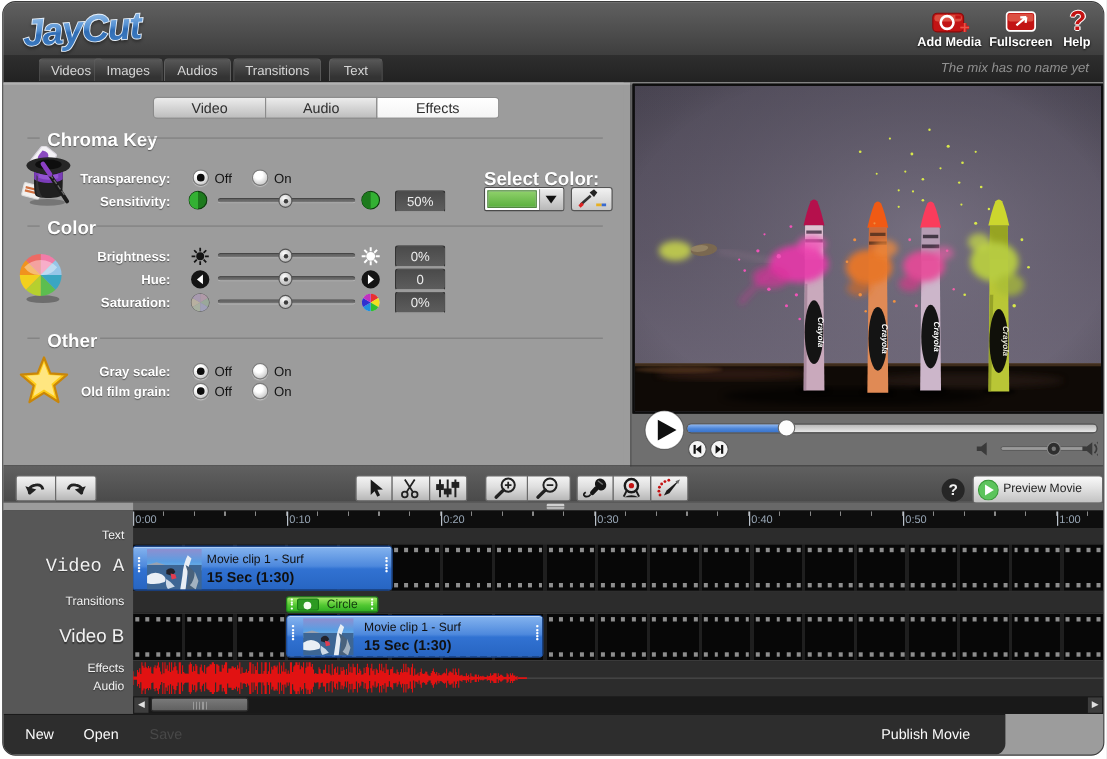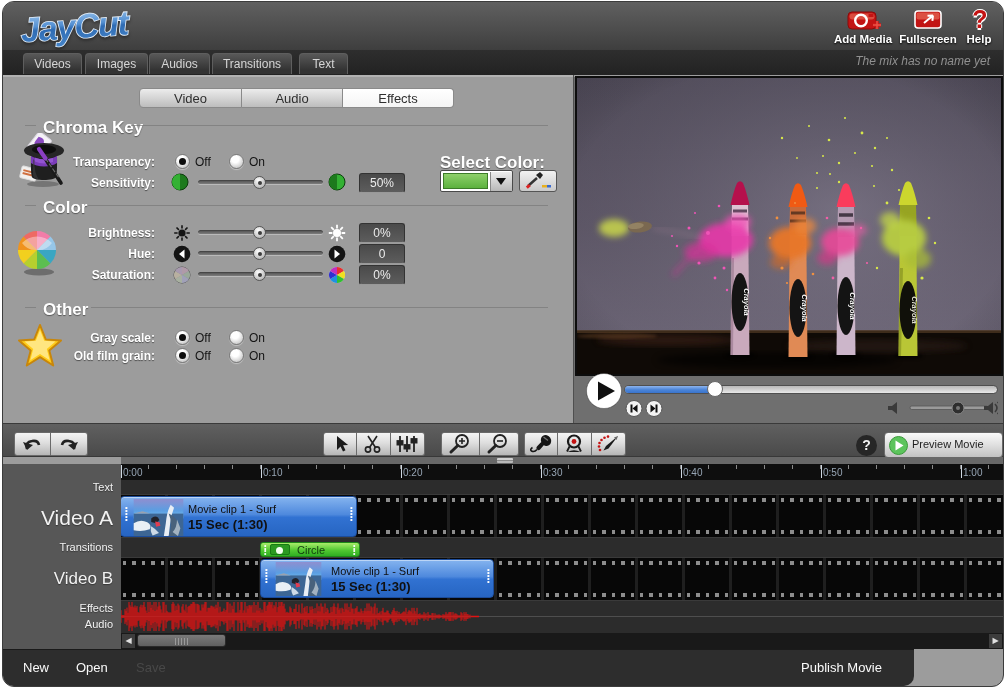--- a/index.html
+++ b/index.html
@@ -86,21 +86,21 @@
       <rect x="1" y="1" width="26" height="17" rx="3" fill="#c21414" stroke="#fff" stroke-width="1.6"></rect>
       <rect x="2.5" y="2.5" width="23" height="7" rx="2" fill="#e05a4a" opacity=".85"></rect>
       <path d="M10,13 L19,5.5 M19,5.5 l-5.5,0.3 M19,5.5 l-0.6,5.4" stroke="#fff" stroke-width="2"></path>
     </svg>
     <div class="abs" style="left:885px;top:31px;width:80px;text-align:center;font-size:11.5px;font-weight:bold;color:#fff;text-shadow:0 1px 2px #000;">Fullscreen</div>
 
     <div class="abs" style="left:963px;top:3px;width:28px;text-align:center;font-size:25px;font-weight:bold;color:#c41212;text-shadow:-1px 0 #fff,1px 0 #fff,0 -1px #fff,0 1.5px #fff;">?</div>
     <div class="abs" style="left:948px;top:31px;width:56px;text-align:center;font-size:11.5px;font-weight:bold;color:#fff;text-shadow:0 1px 2px #000;">Help</div>
   </div>
   <div id="tabstrip" class="abs">
-    <div class="tab" style="left:20px;width:59px;">Videos</div>
+    <div class="tab" style="left:32px;width:59px;">Videos</div>
     <div class="tab" style="left:82px;width:63px;">Images</div>
     <div class="tab" style="left:146px;width:61px;">Audios</div>
     <div class="tab" style="left:209px;width:80px;">Transitions</div>
     <div class="tab" style="left:296px;width:49px;">Text</div>
     <div id="mixname">The mix has no name yet</div>
   </div>
   <div class="abs" style="left:0;top:73px;width:570px;height:2px;background:#b2b2b2;z-index:2;"></div>
   <div id="leftpanel" class="abs">
 
     <div class="seg" style="left:136px;width:103px;border-radius:4px 0 0 4px;">Video</div>
@@ -607,31 +607,31 @@
         <path d="M0,25 Q7,20 14,24 Q19,27 16.5,31 Q8,34 0,32Z" fill="#e9eff5"></path>
         <path d="M18,20 q3.5,-3.5 7,-1 l1.5,2.5 -3.5,3.5 -5,-1.5z" fill="#23242c"></path>
         <path d="M22,23 l4.5,1 1,3.5 -4.5,1z" fill="#e23c50"></path>
         <path d="M18,28 q5,3 8,7 l-6.5,2.5 q-3,-5 -1.5,-9.5z" fill="#dde7f0" opacity=".9"></path>
       </g>
         </svg>
       <div class="cliptxt1" style="left:70px;top:5px;">Movie clip 1 - Surf</div>
       <div class="cliptxt2" style="left:70px;top:19px;">15 Sec (1:30)</div>
     </div>
 
-    <div class="abs" style="z-index:3;left:257px;top:78px;width:100px;height:15px;border-radius:3px;background:linear-gradient(#a8ec6a,#52c832 55%,#2fae22);border:1px solid #1e8818;">
+    <div class="abs" style="z-index:3;left:257px;top:78px;width:84px;height:15px;border-radius:3px;background:linear-gradient(#a8ec6a,#52c832 55%,#2fae22);border:1px solid #1e8818;">
       <div class="dots" style="left:3px;top:2px;font-size:7px;line-height:2.6px;color:#fff;">•<br>•<br>•<br>•</div>
       <div class="dots" style="right:3px;top:2px;font-size:7px;line-height:2.6px;color:#fff;">•<br>•<br>•<br>•</div>
       <div class="abs" style="left:9px;top:1px;width:20px;height:11px;border-radius:2px;background:#2c9a22;border:1px solid #187a14;">
           <div class="abs" style="left:5px;top:1.5px;width:7px;height:7px;border-radius:50%;background:#f4fff0;"></div>
         </div>
       <div class="abs" style="left:36px;top:1px;font-size:11px;color:#123a0e;">Circle</div>
     </div>
     <div id="tlcol">
       <div class="tllbl" style="top:17px;font-size:11px;">Text</div>
-      <div class="tllbl" style="top:42px;font-size:21px;">Video A</div>
+      <div class="tllbl" style="top:42px;font-size:17px;font-family:Liberation Mono, monospace;">Video A</div>
       <div class="tllbl" style="top:77px;font-size:11px;">Transitions</div>
       <div class="tllbl" style="top:105px;font-size:17px;">Video B</div>
       <div class="tllbl" style="top:138px;font-size:11px;">Effects</div>
       <div class="tllbl" style="top:154px;font-size:11px;">Audio</div>
     </div>
     <div class="dtrack" style="top:16px;height:14px;"></div>
     <div class="film" style="top:30px;height:44px;"></div>
     <div class="dtrack" style="top:74px;height:19px;"></div>
     <div class="film" style="top:93px;height:44px;"></div>
     <div class="dtrack" style="top:137px;height:32px;"></div>

